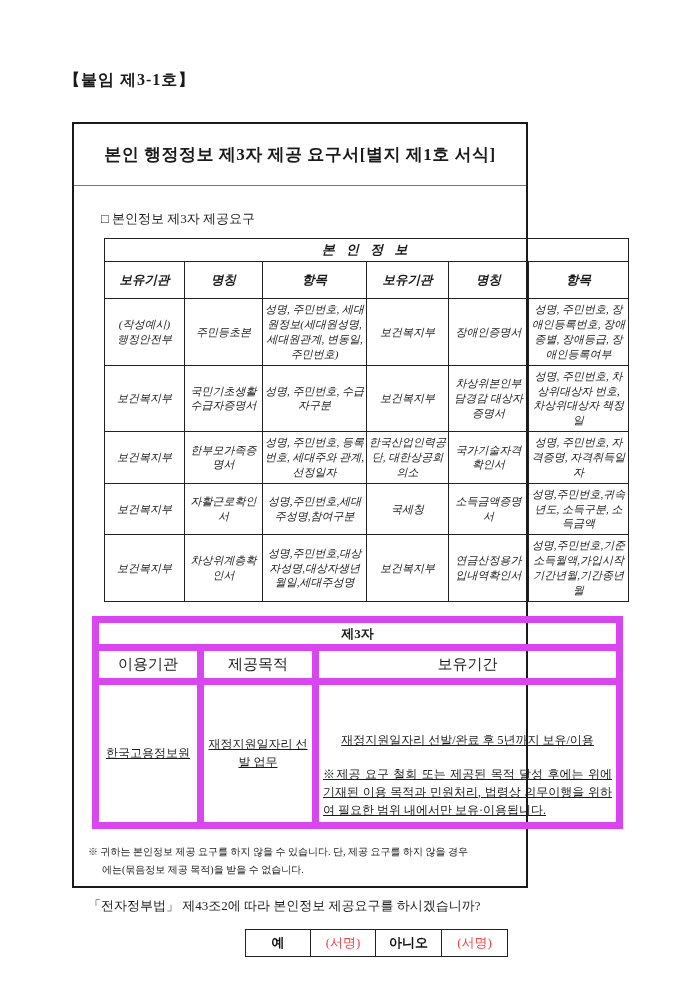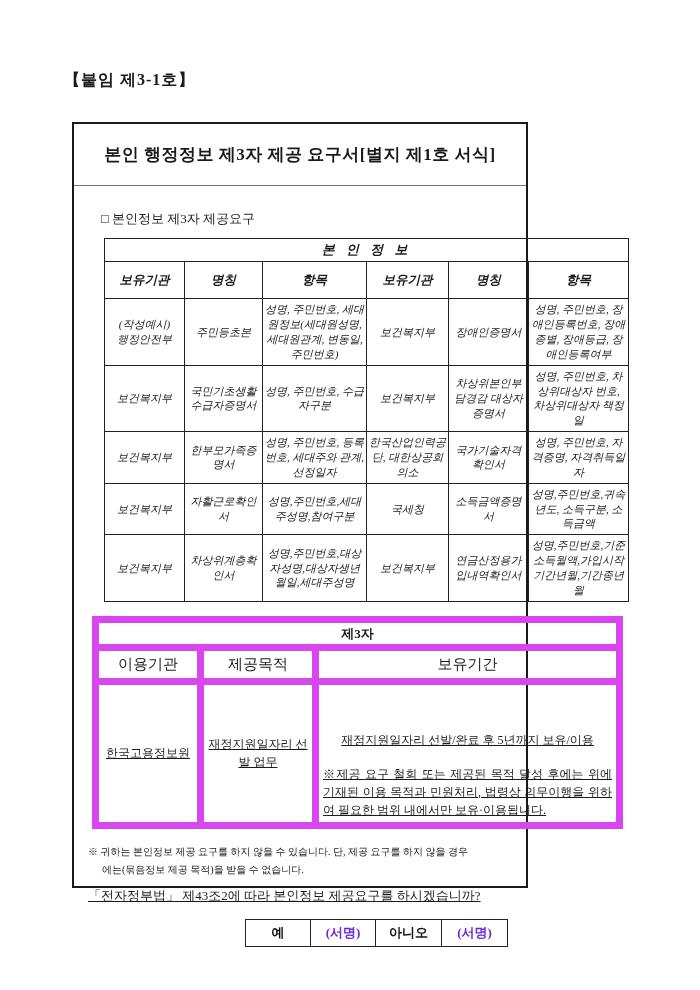--- a/index.html
+++ b/index.html
@@ -29,26 +29,26 @@
   .third-table th, .third-table td { border:7px solid #d946ef; font-size:12px; text-align:center; vertical-align:middle; padding:3px 4px; line-height:1.5; }
   .third-table .span-title { font-size:13px; font-weight:bold; padding:1px; }
   .third-table th.col-head { font-size:15px; font-weight:normal; padding:2px; }
   .underlined { text-decoration:underline;margin-top:43px; }
   .period-cell { text-align:center; }
   .period-cell .l2 { text-align:justify; }
   .period-cell .l2 { margin-top:16px; }
 
   .footer-notice { margin-top:14px; font-size:10px; line-height:1.8; }
   .footer-notice .indent { padding-left:14px; }
-  .question { margin-top:8px; font-size:13px;text-decoration:underline; }
+  .question { margin-top:18px; font-size:13px; }
 
   .answer-table { width:262px; margin:14px 4px 0 auto; }
   .answer-table td { border:1.5px solid #222; height:27px; text-align:center; vertical-align:middle; font-size:13px; }
   .answer-label { font-weight:bold; color:#111; }
-  .sign-placeholder { color:#6d28d9; font-size:12px;font-weight:bold; }
+  .sign-placeholder { color:#ef4444; font-size:12px; }
 </style>
 </head>
 <body>
 
 <div class="attachment-label">【붙임 제3-1호】</div>
 
 <div class="outer-box">
 
   <div class="title-bar">
     <span class="form-title">본인 행정정보 제3자 제공 요구서[별지 제1호 서식]</span>

